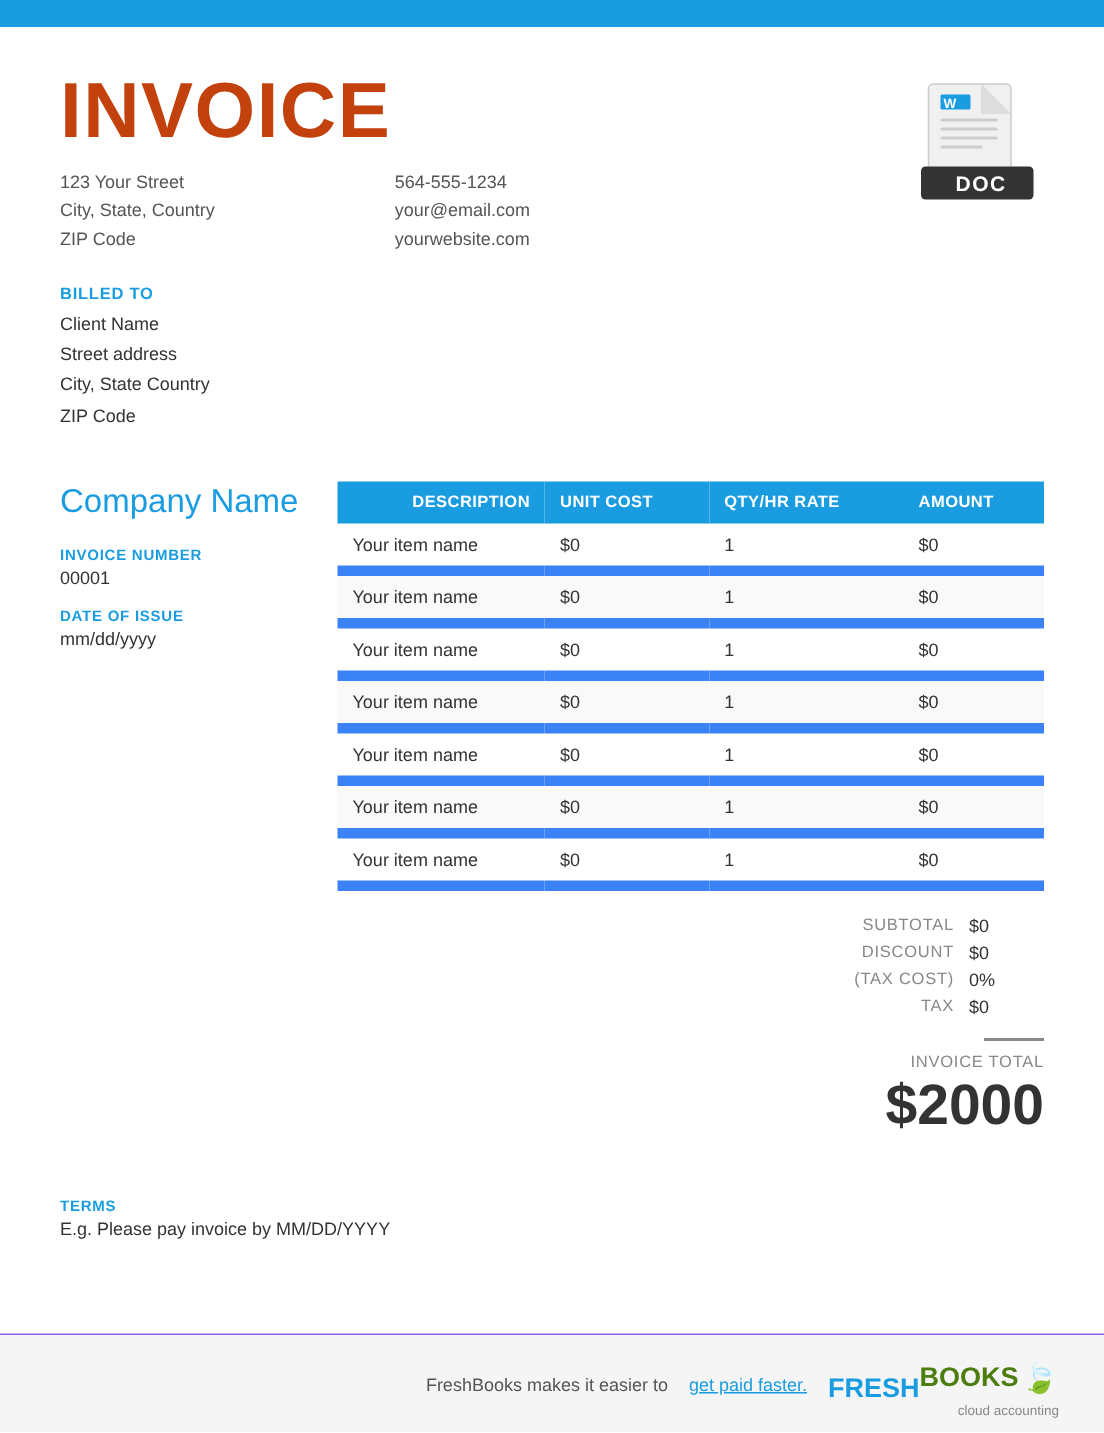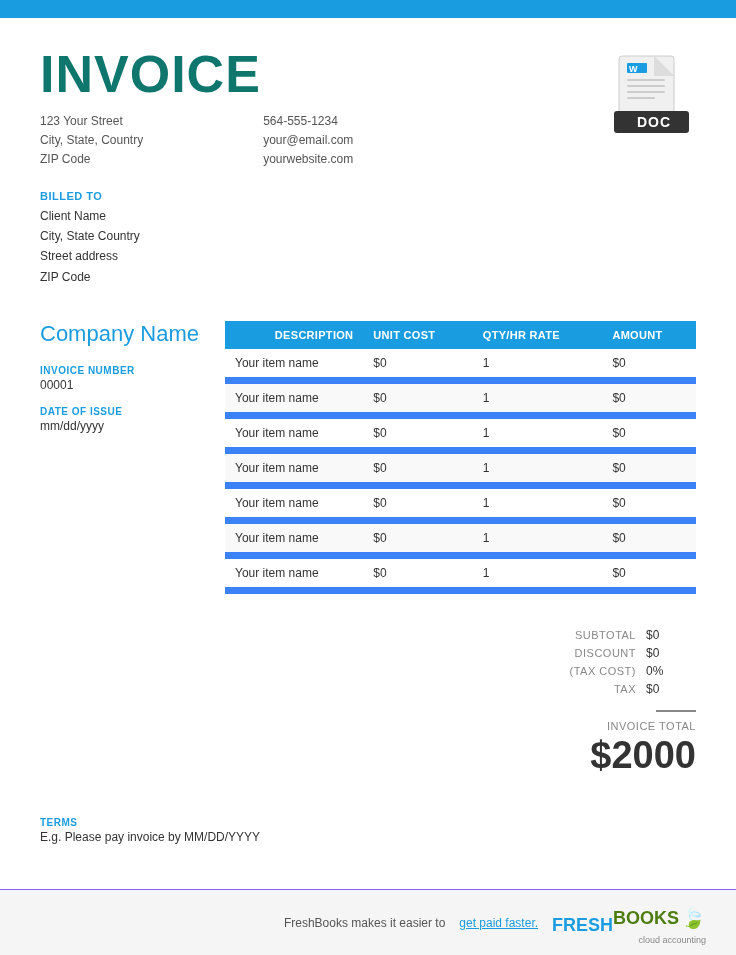--- a/index.html
+++ b/index.html
@@ -20,21 +20,21 @@
     }
     .header-section {
       display: flex;
       justify-content: space-between;
       align-items: flex-start;
       margin-bottom: 20px;
     }
     .invoice-title {
       font-size: 52px;
       font-weight: bold;
-      color: #0f766e;
+      color: #c2410c;
       letter-spacing: 1px;
       line-height: 1;
       margin-bottom: 8px;
     }
     .company-info {
       font-size: 12px;
       color: #555;
       line-height: 1.6;
     }
     .company-info-right {
@@ -139,21 +139,21 @@
     }
     .invoice-table tbody td {
       padding: 7px 10px;
       color: #333;
       font-size: 12px;
     }
     .totals-section {
       display: flex;
       flex-direction: column;
       align-items: flex-end;
-      margin-top: 34px;
+      margin-top: 16px;
       padding-right: 0;
     }
     .totals-row {
       display: flex;
       justify-content: flex-end;
       align-items: center;
       width: 280px;
       margin-bottom: 4px;
     }
     .totals-label {
@@ -286,22 +286,22 @@
         <rect x="5" y="60" width="75" height="22" rx="3" fill="#333"></rect>
         <text x="28" y="76" font-size="14" font-weight="bold" fill="white" font-family="Arial" letter-spacing="1">DOC</text>
       </svg>
     </div>
   </div>
 
   <div class="billed-section">
     <div class="billed-label">BILLED TO</div>
     <div class="billed-info">
       <div>Client Name</div>
+      <div>Street address</div>
       <div>City, State Country</div>
-      <div>Street address</div>
       <div>ZIP Code</div>
     </div>
   </div>
 
   <div class="middle-section">
     <div class="left-panel">
       <div class="company-name-large">Company Name</div>
       <div class="invoice-meta-label">INVOICE NUMBER</div>
       <div class="invoice-meta-value">00001</div>
       <div class="invoice-meta-label">DATE OF ISSUE</div>

